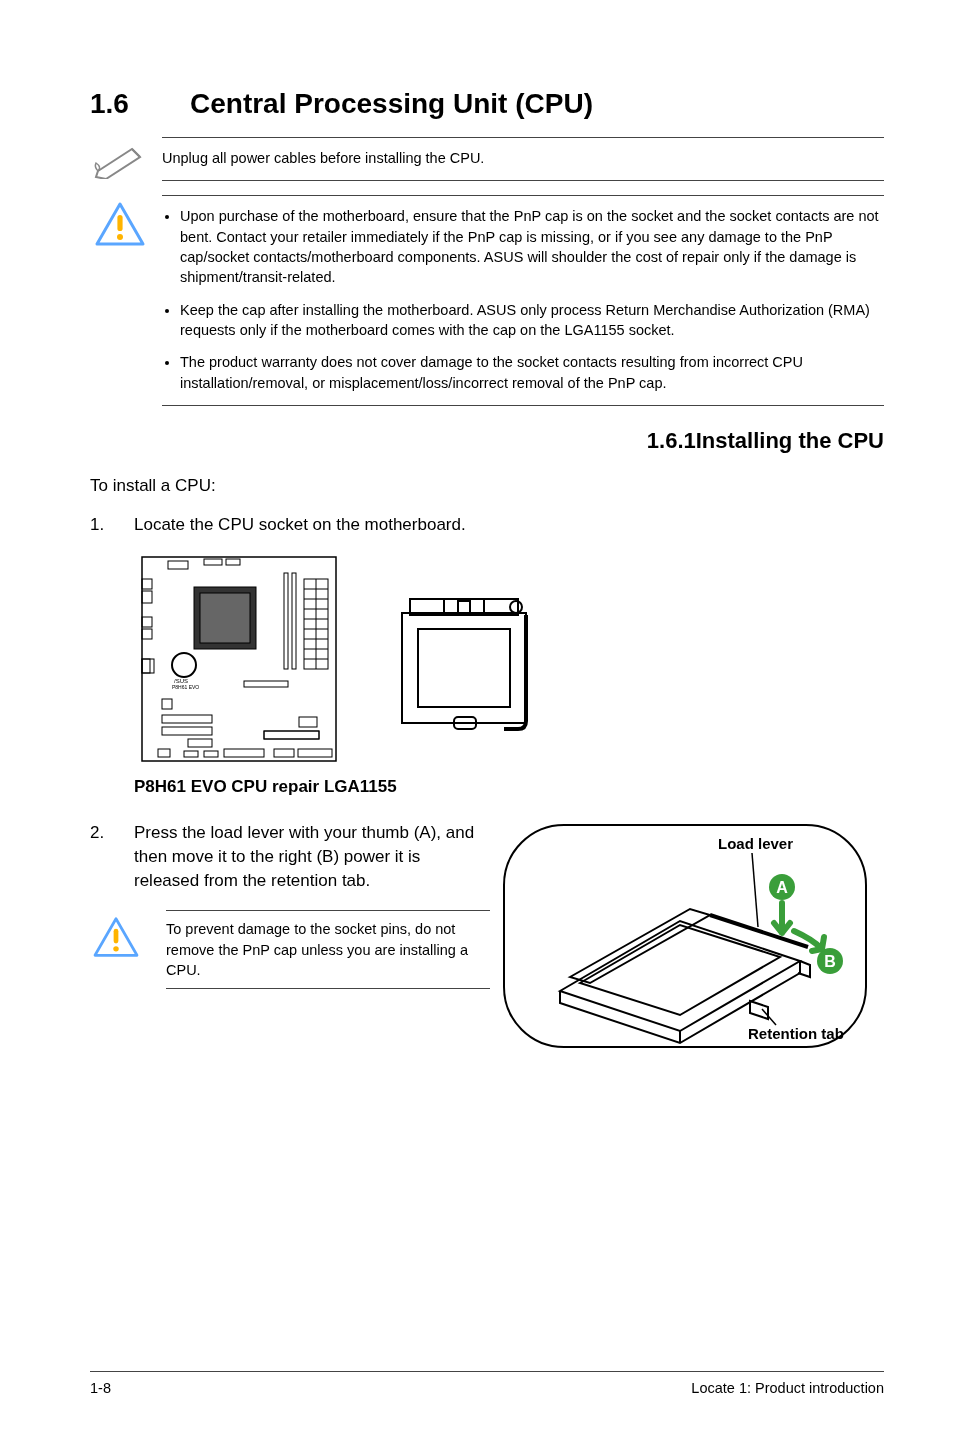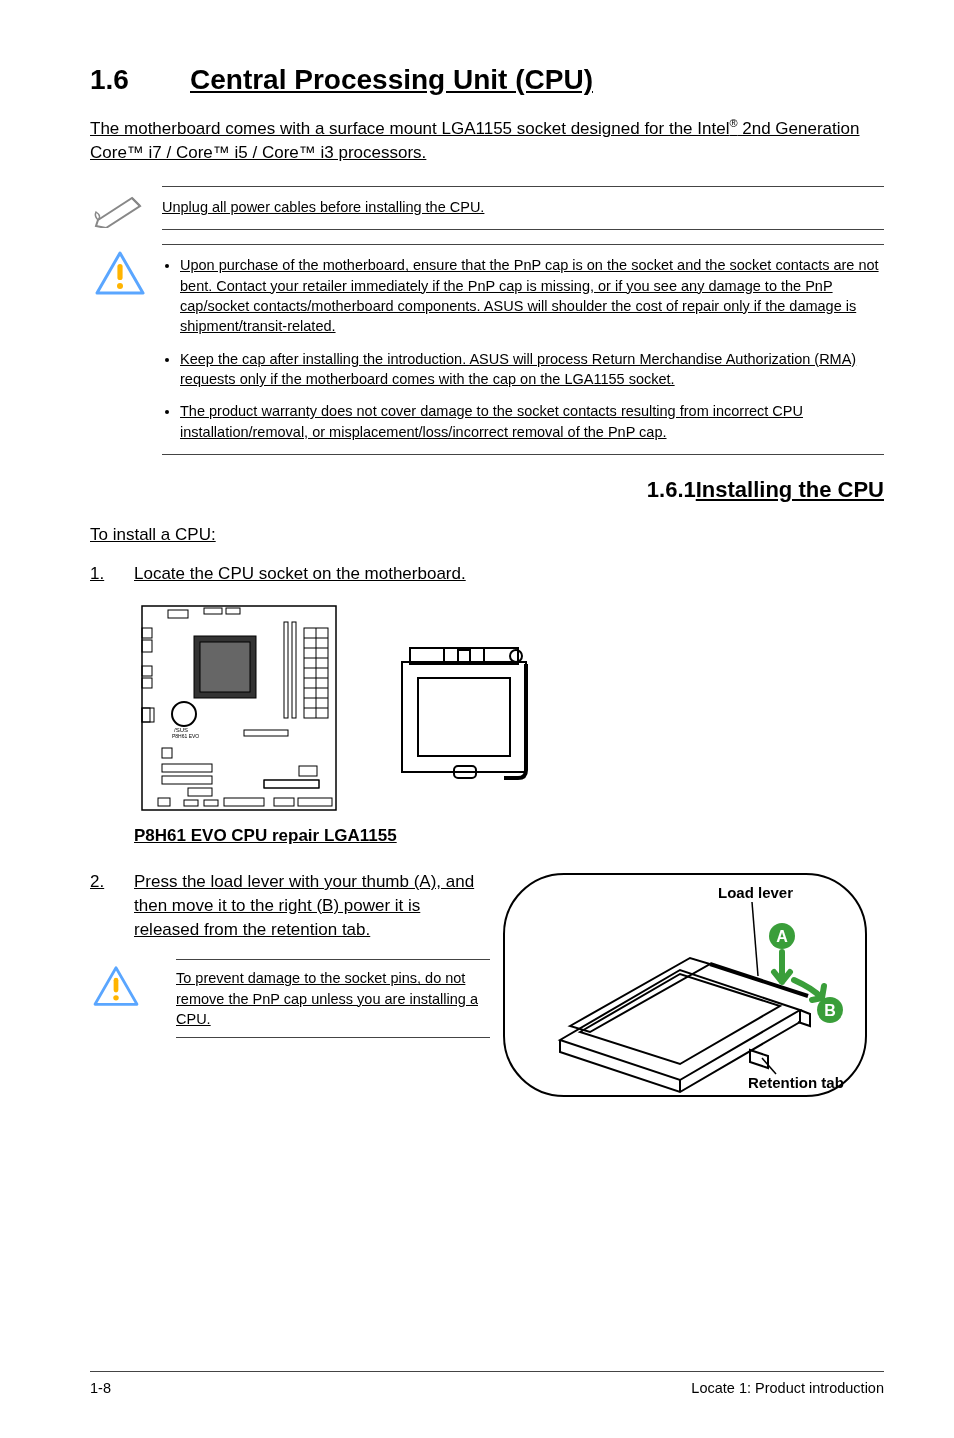--- a/index.html
+++ b/index.html
@@ -8,24 +8,23 @@
     font-family: Arial, Helvetica, sans-serif;
     color: #000;
     background: #fff;
     font-size: 16px;
     line-height: 1.4;
   }
   .page {
     width: 954px;
     min-height: 1438px;
     margin: 0 auto;
-    padding: 60px 70px 0 90px;
+    padding: 84px 70px 0 90px;
     box-sizing: border-box;
     position: relative;
-    text-decoration: underline;
   }
   h1.heading {
     font-size: 28px;
     font-weight: bold;
     margin: 0 0 14px 0;
   }
   h1.heading .num { display: inline-block; width: 100px; }
   .intro {
     font-size: 17px;
     margin-bottom: 20px;
@@ -56,44 +55,41 @@
   ol.numlist > li { display: flex; font-size: 17px; margin-bottom: 12px; }
   ol.numlist > li .ln { width: 44px; flex:0 0 44px; }
   ol.numlist > li .lt { flex:1; }
   .diagram-row { display:flex; align-items:center; gap:40px; margin: 8px 0 6px 44px;}
   .mobo-svg { width:210px; height:220px; }
   .socket-svg { width:160px; height:160px; }
   .caption { font-size: 17px; font-weight: bold; margin: 4px 0 22px 44px; }
   .step2-row { display:flex; align-items:flex-start; gap:10px; }
   .step2-left { width: 400px; }
   .step2-right { flex:1; position: relative; }
-  .step2-note { display:flex; align-items:flex-start; gap:34px; margin-top:18px; }
+  .step2-note { display:flex; align-items:flex-start; gap:24px; margin-top:18px; }
   .step2-note .note-body2 { flex:1; border-top:1px solid #444; border-bottom:1px solid #444; padding:8px 0; font-size:14.5px; }
   .footer {
     position: absolute;
     left: 90px; right: 70px;
     bottom: 40px;
     border-top: 1px solid #444;
     padding-top: 6px;
     display:flex; justify-content:space-between;
     font-size: 14.5px;
   }
 </style>
 </head>
 <body>
 
 <div class="page">
 
   <h1 class="heading">
     <span class="num">1.6</span><span>Central Processing Unit (CPU)</span>
   </h1>
 
-  <p class="intro">
-    <span>The motherboard comes with a surface mount LGA1155 socket designed for the Intel</span><sup>®</sup><span> 2nd Generation Core™ i7 / Core™ i5 / Core™ i3 processors.</span>
-  </p>
 
   <div class="note-row">
     <div class="icon-slot">
       <svg width="56" height="36" viewBox="0 0 56 36">
         <path d="M6 28 L40 6 L48 14 L14 36 L4 34 Z" fill="none" stroke="#888" stroke-width="2"></path>
         <path d="M40 6 L48 14" stroke="#888" stroke-width="2"></path>
         <path d="M6 28 Q2 24 4 20 Q10 24 6 28" fill="none" stroke="#888" stroke-width="1.5"></path>
       </svg>
     </div>
     <div class="note-body">Unplug all power cables before installing the CPU.</div>
@@ -103,21 +99,21 @@
     <div class="icon-slot">
       <svg width="52" height="46" viewBox="0 0 52 46">
         <path d="M26 3 L49 43 L3 43 Z" fill="none" stroke="#5aa6ff" stroke-width="3" stroke-linejoin="round"></path>
         <rect x="23.4" y="14" width="5.2" height="16" rx="2.6" fill="#ffb400"></rect>
         <circle cx="26" cy="36" r="3" fill="#ffb400"></circle>
       </svg>
     </div>
     <div class="note-body">
       <ul class="b">
         <li>Upon purchase of the motherboard, ensure that the PnP cap is on the socket and the socket contacts are not bent. Contact your retailer immediately if the PnP cap is missing, or if you see any damage to the PnP cap/socket contacts/motherboard components. ASUS will shoulder the cost of repair only if the damage is shipment/transit-related.</li>
-        <li>Keep the cap after installing the introduction. ASUS will process Return Merchandise Authorization (RMA) requests only if the motherboard comes with the cap on the LGA1155 socket.</li>
+        <li>Keep the cap after installing the motherboard. ASUS only process Return Merchandise Authorization (RMA) requests only if the motherboard comes with the cap on the LGA1155 socket.</li>
         <li>The product warranty does not cover damage to the socket contacts resulting from incorrect CPU installation/removal, or misplacement/loss/incorrect removal of the PnP cap.</li>
       </ul>
     </div>
   </div>
 
   <h2 class="sub">
     <span class="num">1.6.1</span><span>Installing the CPU</span>
   </h2>
 
   <p class="plain">To install a CPU:</p>

